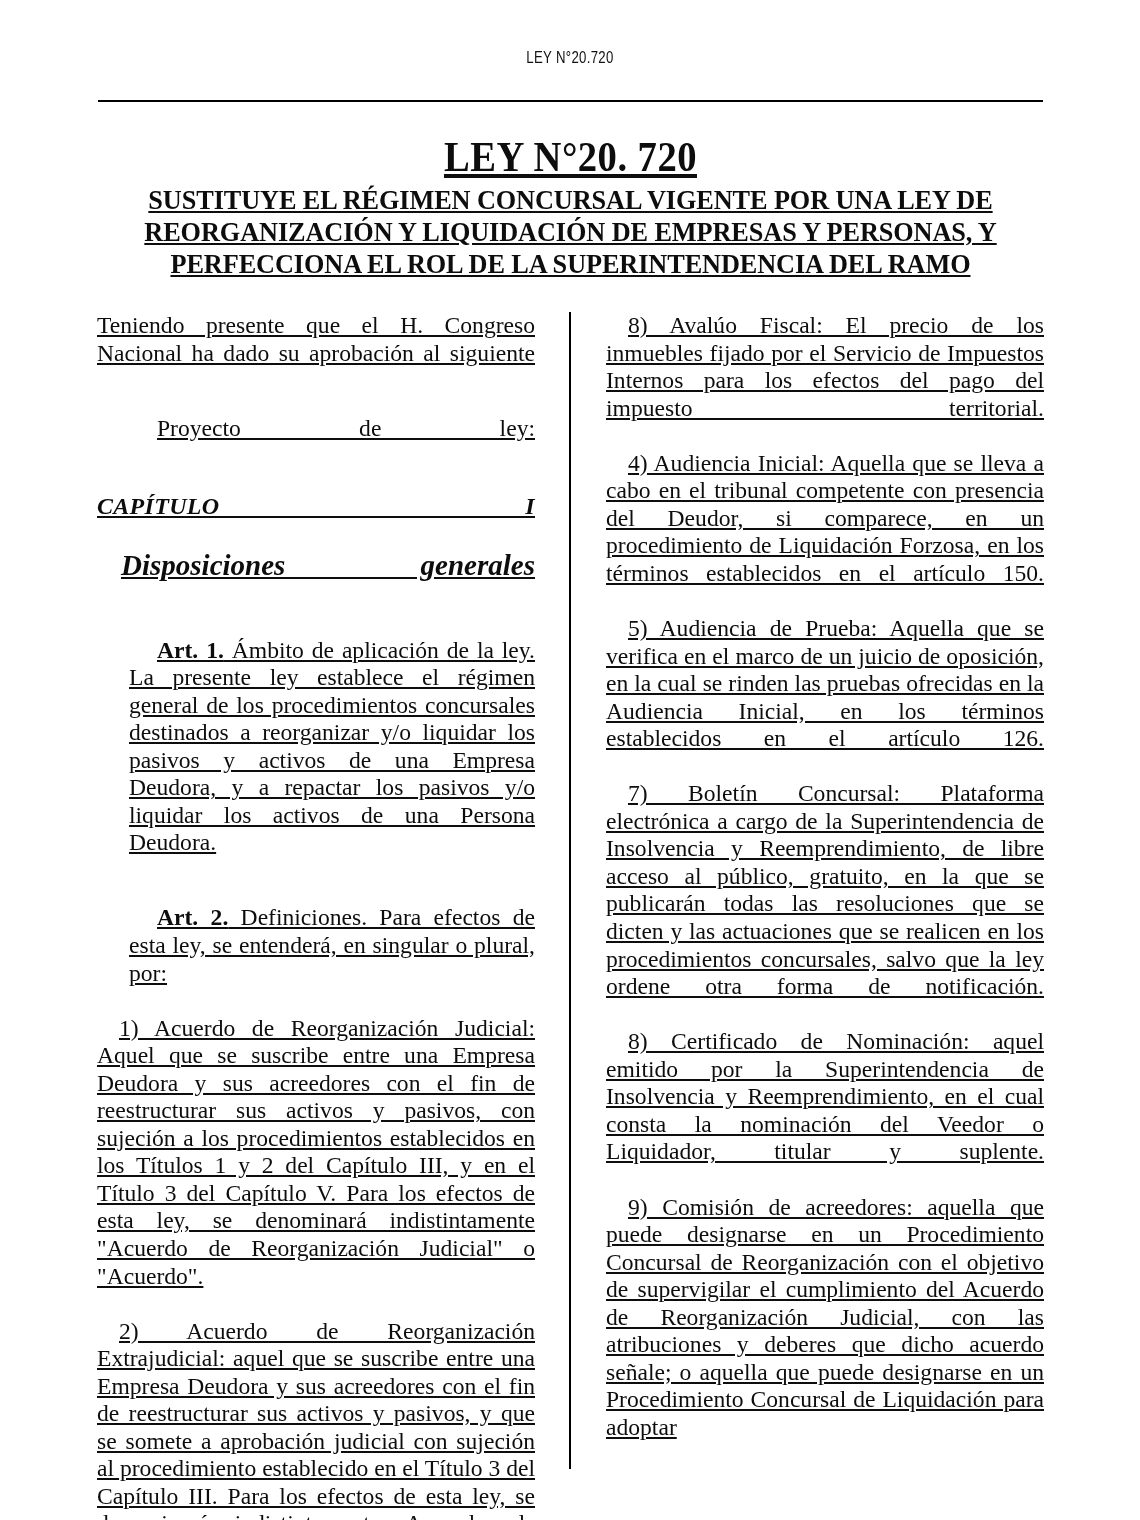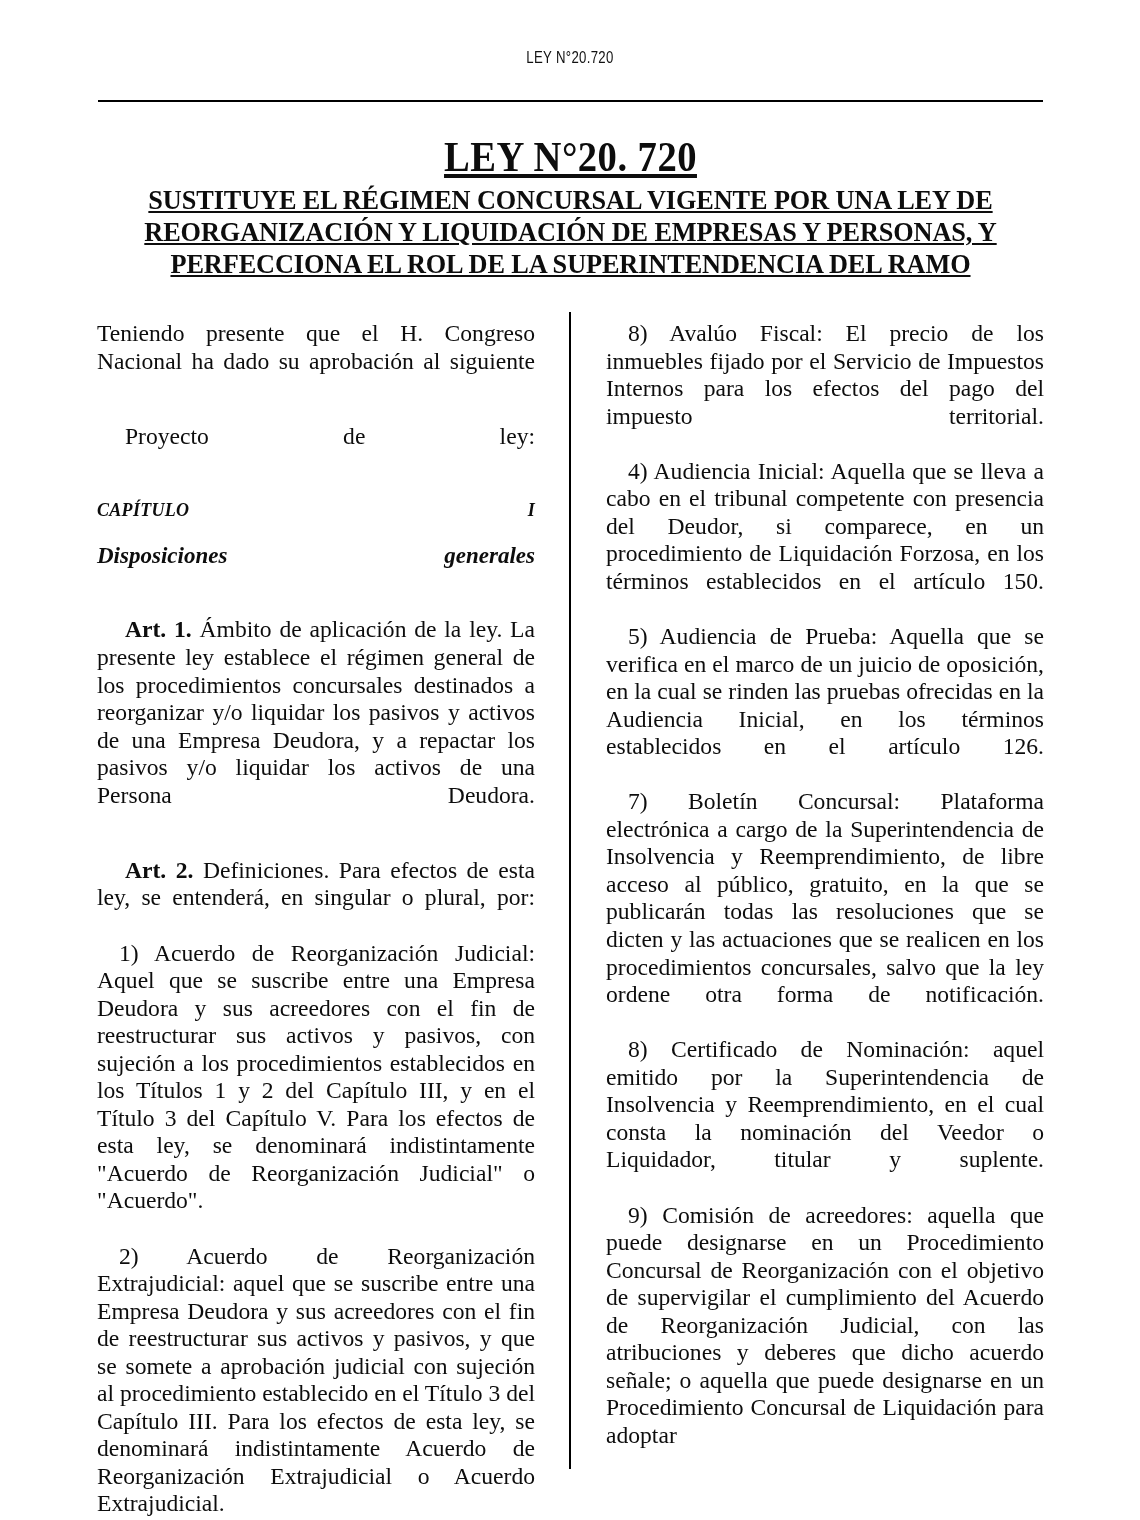--- a/index.html
+++ b/index.html
@@ -76,76 +76,78 @@
   
   .columns {
     position: absolute;
     top: 308px;
     left: 97px;
     width: 947px;
     height: 1165px;
   }
   .col {
     position: absolute;
-    top: 12px;
+    top: 4px;
     width: 438px;
     height: 1165px;
     font-size: 23.6px;
     line-height: 1.168;
     text-align: justify;
     text-justify: inter-word;
     hyphens: none;
+    text-decoration: underline;
   }
   .col-left  { left: 0; }
   .col-right { left: 509px; }
 
   .col-rule {
     position: absolute;
     top: 4px;
     left: 472px;
     width: 0;
     height: 1157px;
     border-left: 2px solid #000;
   }
 
   p {
     margin: 0;
   }
   p.indent     { text-indent: 28px; }
   p.indent-sm  { text-indent: 22px; }
-  p.gap        { margin-top: 20px; }
+  p.gap        { margin-top: 20px; margin-left: 32px; }
 
   
   .col p { text-align: justify; }
   .col p::after {
     content: "";
     display: inline-block;
     width: 100%;
   }
 
   b, .bold { font-weight: 700; }
 
   .chapter-head {
     text-align: center;
     font-style: italic;
     font-weight: 700;
-    font-size: 18px;
+    font-size: 24px;
     letter-spacing: 0.3px;
     margin-top: 22px;
     text-indent: 0;
   }
   .chapter-head::after { content: none; }
 
   .chapter-sub {
     text-align: center;
     font-style: italic;
     font-weight: 700;
-    font-size: 23px;
+    font-size: 29px;
     margin-top: 1px;
     text-indent: 0;
+    margin-left: 24px;
   }
   .chapter-sub::after { content: none; }
 </style>
 </head>
 <body>
 
 <div class="page">
 
   <div class="running-head">LEY N°20.720</div>
 

